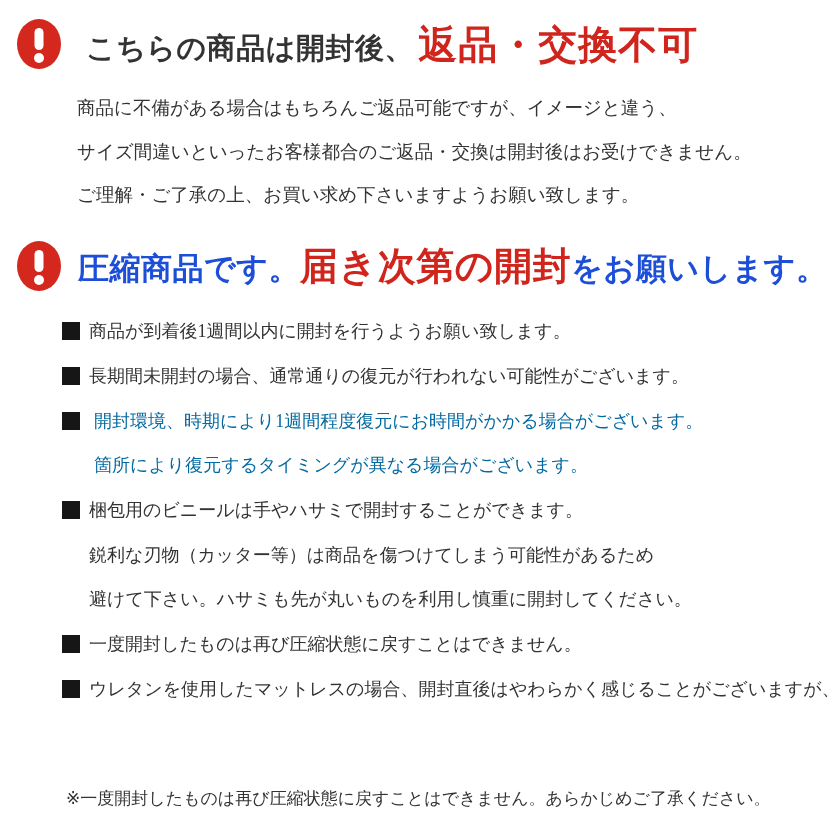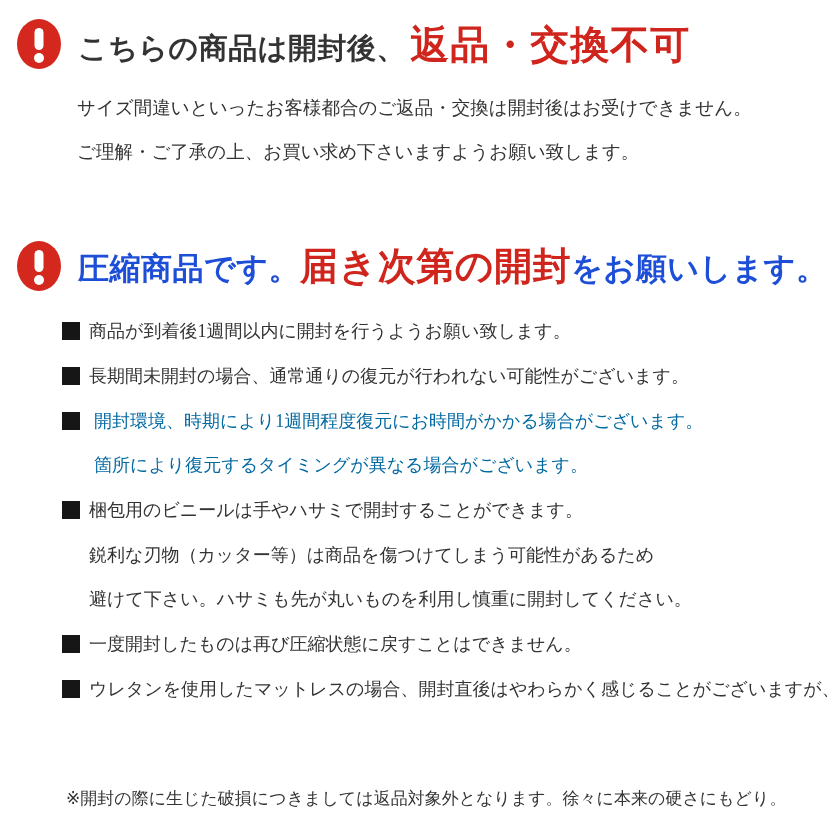--- a/index.html
+++ b/index.html
@@ -7,21 +7,21 @@
     width:840px;height:840px;background:#ffffff;
     font-family:"Liberation Sans","DejaVu Sans",sans-serif;
     color:#333333;
   }
   .canvas{position:relative;width:840px;height:840px;background:#ffffff;overflow:hidden;}
 
   
   .warn-icon{flex:none;display:block;}
 
   
-  .header1{position:absolute;left:17px;top:19px;display:flex;align-items:center;}
+  .header1{position:absolute;left:17px;top:19px;display:flex;align-items:center;gap:8px;}
   .header1 .htext{margin-left:17px;white-space:nowrap;line-height:1;}
   .h1-black{font-size:29px;font-weight:700;color:#333333;letter-spacing:0.5px;}
   .h1-red{font-size:39px;font-weight:700;color:#d0251c;letter-spacing:1px;}
 
   
   .para1{position:absolute;left:77px;top:86px;font-size:18.5px;line-height:43.5px;white-space:nowrap;color:#333333;}
 
   
   .header2{position:absolute;left:17px;top:241px;display:flex;align-items:center;}
   .header2 .htext{margin-left:17px;white-space:nowrap;line-height:1;}
@@ -51,20 +51,21 @@
       <rect x="17.5" y="9" width="9" height="22" rx="4.5" fill="#ffffff"></rect>
       <circle cx="22" cy="39" r="5" fill="#ffffff"></circle>
     </svg>
     <div class="htext">
       <span class="h1-black">こちらの商品は開封後、</span>
       <span class="h1-red">返品・交換不可</span>
     </div>
   </div>
 
   <div class="para1">
+    <div>商品に不備がある場合はもちろんご返品可能ですが、イメージと違う、</div>
     <div>サイズ間違いといったお客様都合のご返品・交換は開封後はお受けできません。</div>
     <div>ご理解・ご了承の上、お買い求め下さいますようお願い致します。</div>
   </div>
 
   <div class="header2">
     <svg class="warn-icon" width="44" height="50" viewBox="0 0 44 50">
       <ellipse cx="22" cy="25" rx="22" ry="25" fill="#d4271e"></ellipse>
       <rect x="17.5" y="9" width="9" height="22" rx="4.5" fill="#ffffff"></rect>
       <circle cx="22" cy="39" r="5" fill="#ffffff"></circle>
     </svg>
@@ -102,15 +103,15 @@
     <div class="item">
       <span class="sq"></span>
       <span>一度開封したものは再び圧縮状態に戻すことはできません。</span>
     </div>
     <div class="item">
       <span class="sq"></span>
       <span>ウレタンを使用したマットレスの場合、開封直後はやわらかく感じることがございますが、</span>
     </div>
   </div>
 
-  <div class="footnote">※開封の際に生じた破損につきましては返品対象外となります。徐々に本来の硬さにもどり。</div>
+  <div class="footnote">※一度開封したものは再び圧縮状態に戻すことはできません。あらかじめご了承ください。</div>
 
 </div>
 
 </body></html>

